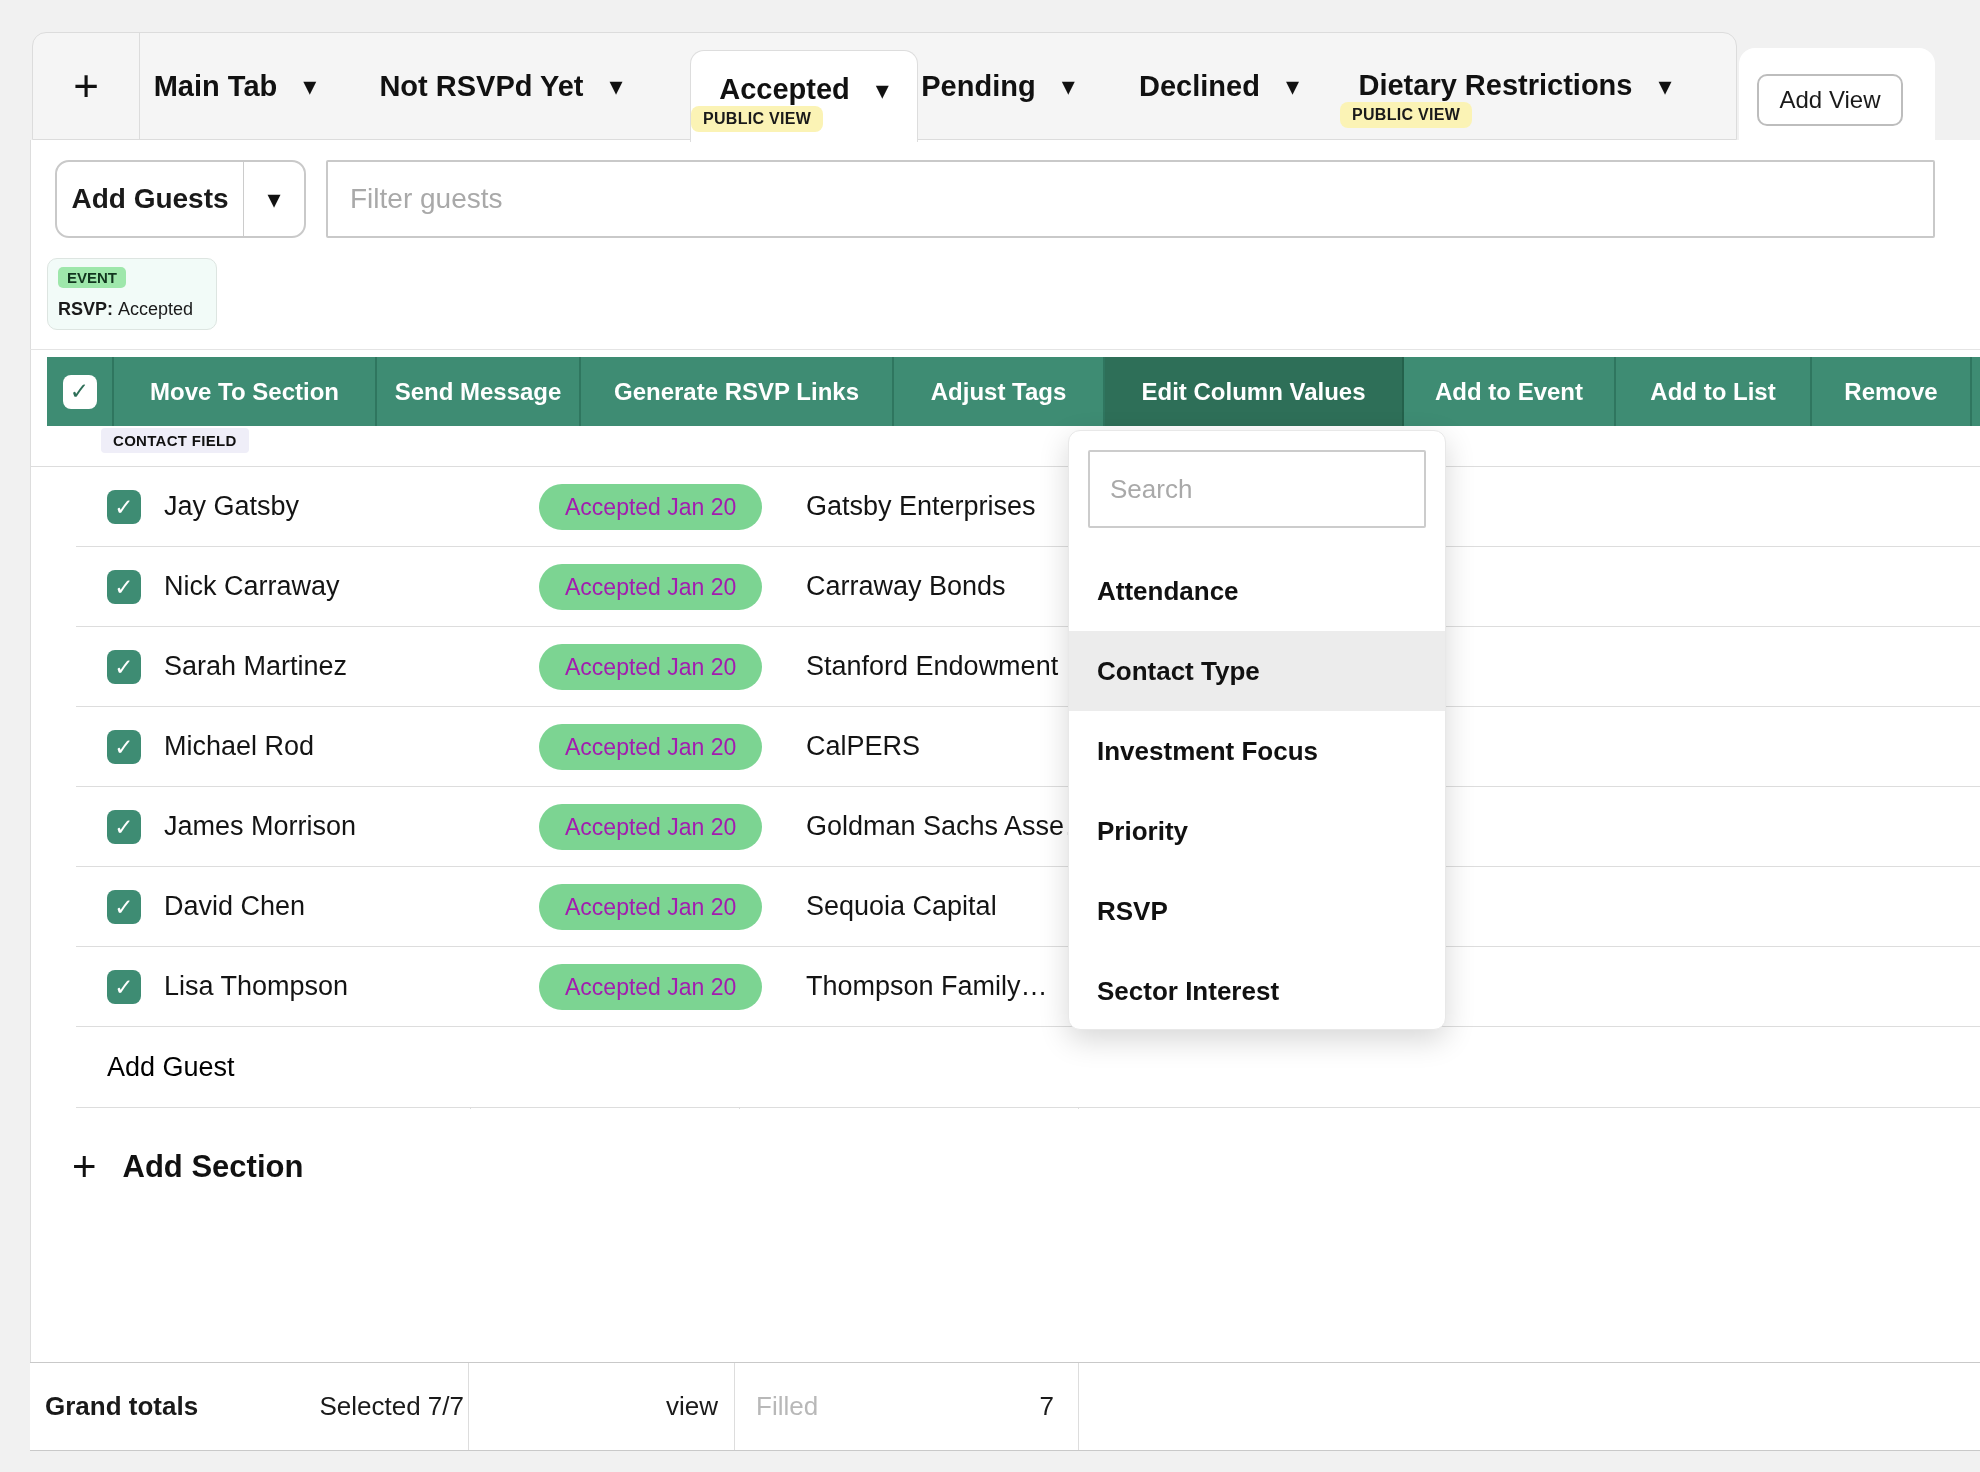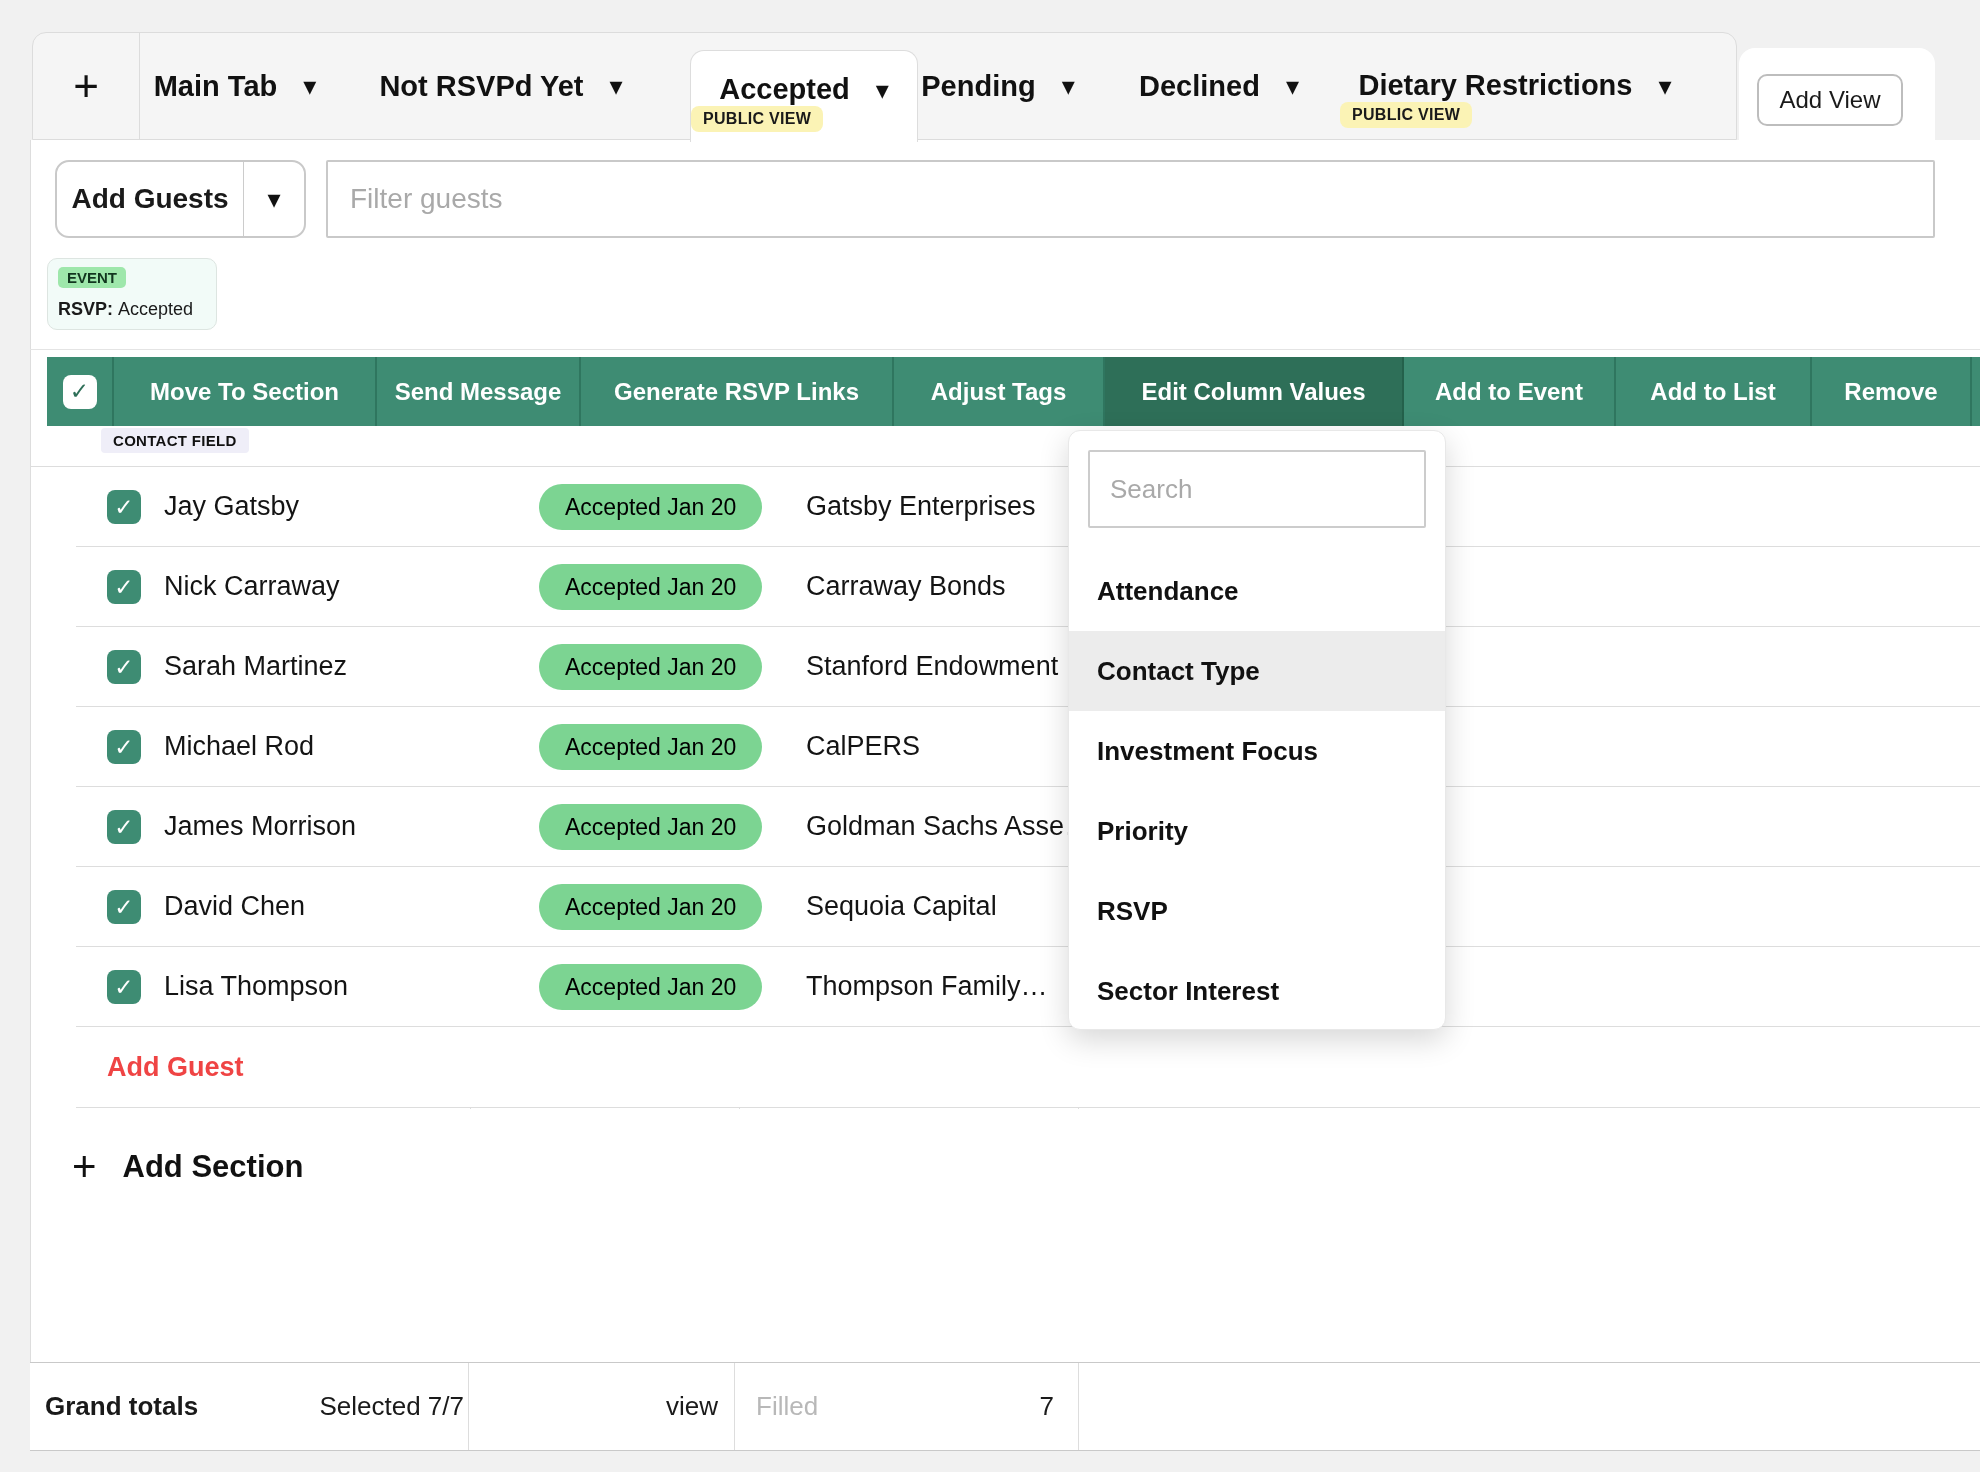--- a/index.html
+++ b/index.html
@@ -79,26 +79,26 @@
     padding:4px 12px; font-size:15px; font-weight:700; letter-spacing:.3px; color:#111; z-index:1; }
 
   
   .rows { position:absolute; left:30px; top:466px; width:1950px; border-top:1px solid #ddd; }
   .grow { position:relative; height:80px; border-bottom:1px solid #ddd; background:#fff;margin-left:46px; }
   .grow.addrow { height:81px; }
   .row-cb { position:absolute; left:31px; top:23px; }
   .row-name { position:absolute; left:88px; top:0; height:100%; display:flex; align-items:center;
     font-size:27px; color:#141414; white-space:nowrap; }
   .row-pill { position:absolute; left:463px; top:17px; height:46px; border-radius:23px;
-    background:#7cd492; color:#000000; font-size:23px; line-height:46px; padding:0 26px;
+    background:#7cd492; color:#a21caf; font-size:23px; line-height:46px; padding:0 26px;
     white-space:nowrap; cursor:pointer; }
   .row-company { position:absolute; left:730px; top:0; height:100%; display:flex; align-items:center;
     font-size:27px; color:#141414; white-space:nowrap; }
   .add-guest-ph { position:absolute; left:31px; top:0; height:100%; display:flex; align-items:center;
-    font-size:27px; color:#ef4444;font-weight:bold; }
+    font-size:27px; color:#000000; }
   .vdiv { position:absolute; top:466px; width:1px; height:643px; background:#ddd; }
 
   
   .add-section { position:absolute; left:72px; top:1139px; height:56px; display:flex;
     align-items:center; gap:26px; cursor:pointer; }
   .plus-thin::after { content:"+"; font-size:42px; font-weight:300; color:#111; line-height:1; }
   .add-section-label { font-size:31px; font-weight:700; color:#111; }
 
   
   .dropdown { position:absolute; left:1068px; top:430px; width:378px; height:600px;

